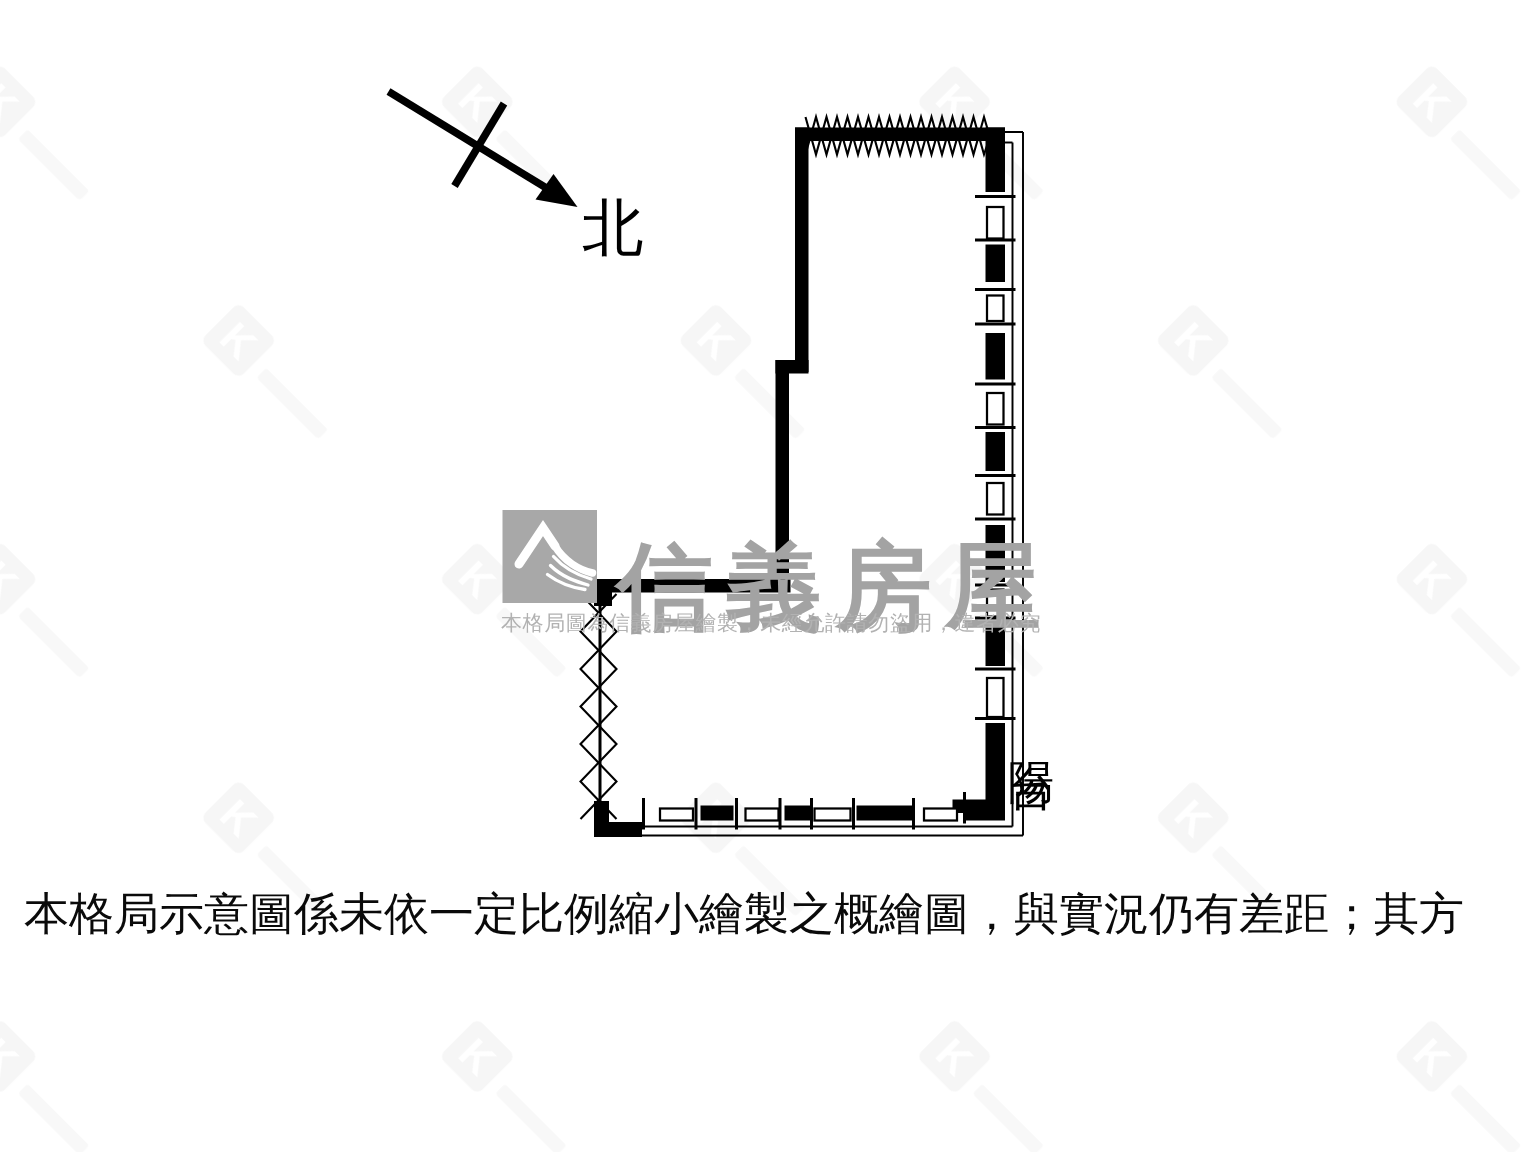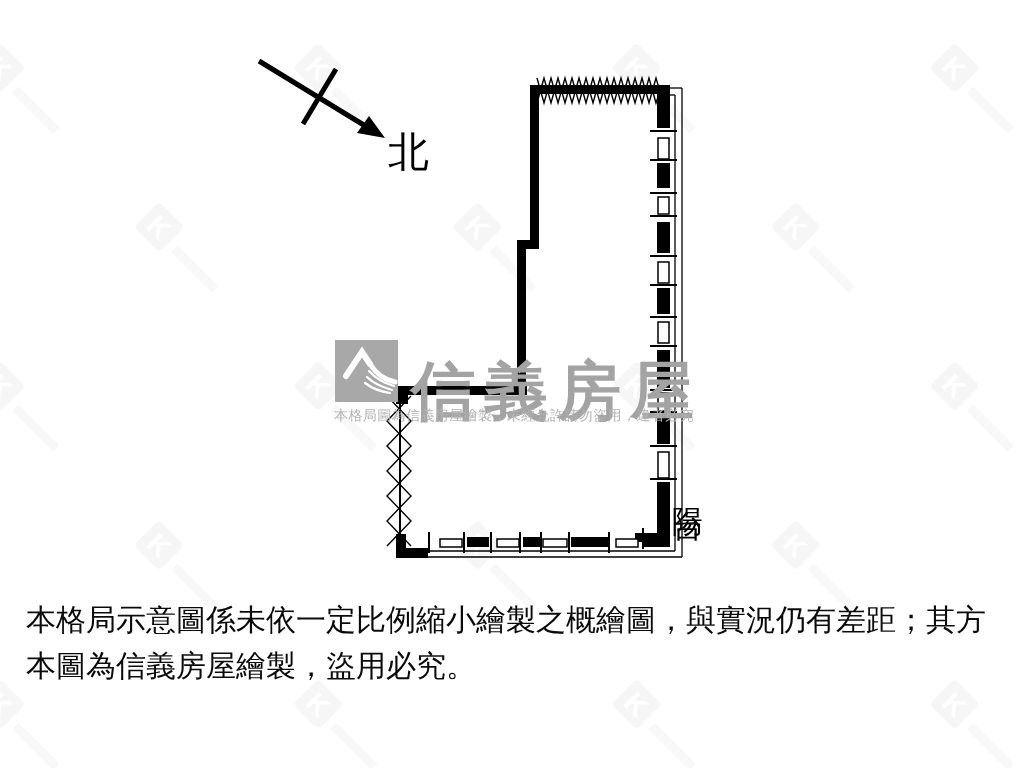--- a/index.html
+++ b/index.html
@@ -40,21 +40,21 @@
     color:#b2b2b2;white-space:nowrap;
     font-family:Liberation Serif, serif;
   }
 
   
   #disclaimer{
     left:12px;top:590px;width:1010px;color:#0a0a0a;
     font-size:30px;line-height:31.5px;letter-spacing:0;
     font-family:"Liberation Serif","DejaVu Serif",serif;
   }
-  #disclaimer p{margin:14px;white-space:nowrap;}
+  #disclaimer p{margin:4px;white-space:nowrap;}
 </style>
 </head>
 <body>
 
 <svg id="bg-svg" class="abs" xmlns="http://www.w3.org/2000/svg" width="1024" height="768">
   <defs>
     <pattern id="kpat" width="225" height="225" patternUnits="userSpaceOnUse" patternTransform="rotate(45 0 0)">
       <rect x="30" y="30" width="36" height="36" rx="5" fill="rgba(0,0,0,0.035)"></rect>
       <text x="48" y="58" text-anchor="middle" font-size="28" font-weight="bold" fill="#ffffff" font-family="Liberation Sans, DejaVu Sans, sans-serif">K</text>
       <rect x="74" y="48" width="58" height="9" rx="2" fill="rgba(0,0,0,0.028)"></rect>
@@ -170,14 +170,13 @@
       <path d="M32,37 C40,45 50,48 57,50" stroke-width="2.2"></path>
       <path d="M30,43 C38,49 48,52 55,53" stroke-width="2.2"></path>
     </g>
   </svg>
 </div>
 <div id="wm-brand" class="abs">信義房屋</div>
 <div id="wm-notice" class="abs">本格局圖為信義房屋繪製，未經允許請勿盜用，違者必究</div>
 
 <div id="disclaimer" class="abs">
   <p>本格局示意圖係未依一定比例縮小繪製之概繪圖，與實況仍有差距；其方</p>
-  <p>本圖為信義房屋繪製，盜用必究。</p>
 </div>
 
 </body></html>

